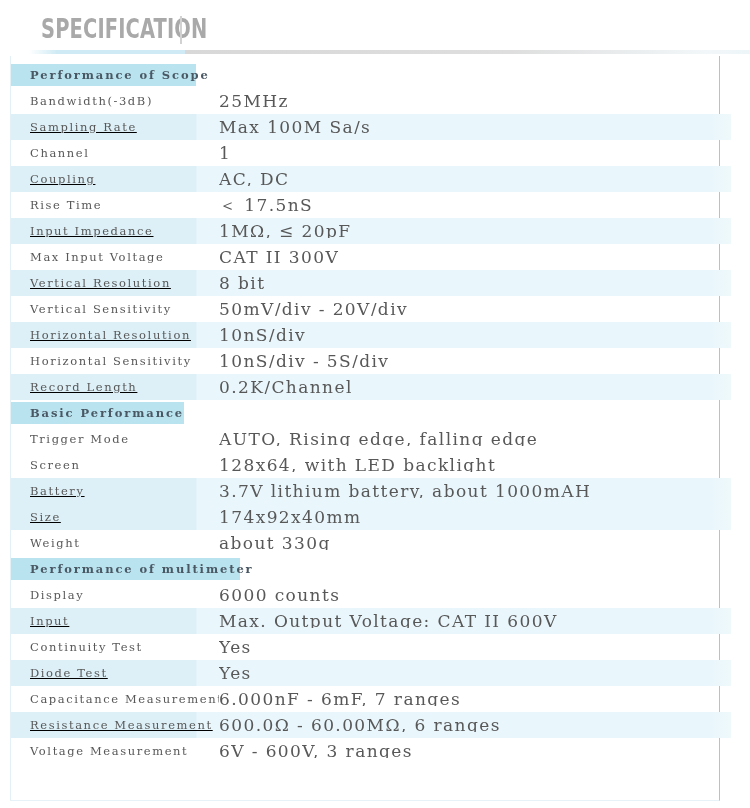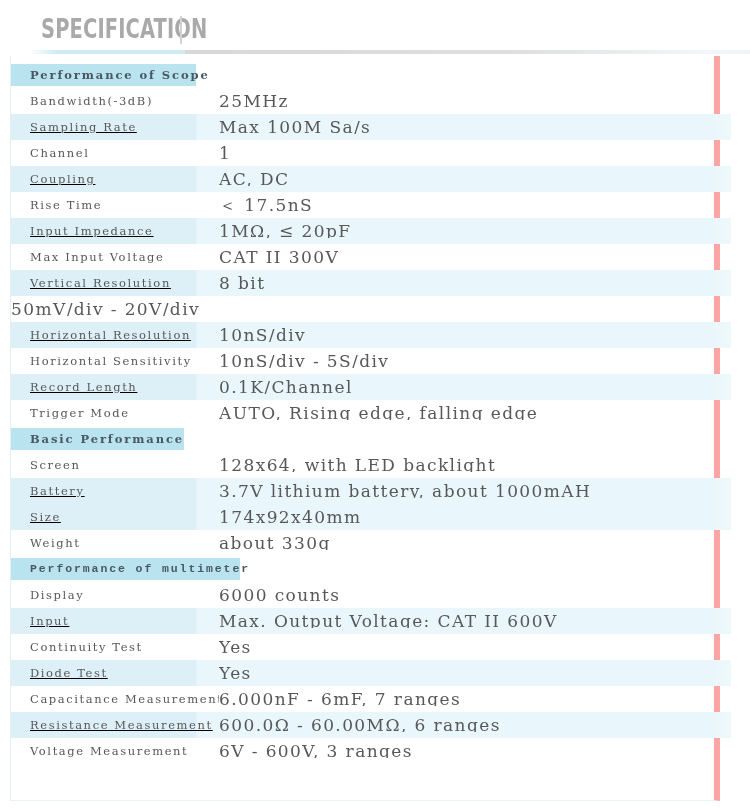--- a/index.html
+++ b/index.html
@@ -74,21 +74,21 @@
   }
 
   
   .spec-frame {
     position: absolute;
     left: 10px;
     top: 56px;
     width: 710px;
     height: 745px;
     border-left: 1px solid #e3f1f6;
-    border-right: 6px solid #fca5a5;
+    border-right: 1px solid #fca5a5;
     border-bottom: 1px solid #e6f2f7;
   }
 
   .spec-table {
     position: relative;
     width: 731px;
     padding-top: 6px;
   }
 
   
@@ -145,21 +145,21 @@
     padding-right: 14px;
     font-size: 11.5px;
     font-weight: bold;
     letter-spacing: 1.9px;
     color: #4a5864;
     white-space: nowrap;
   }
 
   .section-chip.w1 { width: 185px; }
   .section-chip.w2 { width: 173px; }
-  .section-chip.w3 { width: 229px; font-family: Liberation Mono, monospace; }
+  .section-chip.w3 { width: 229px; }
 </style>
 </head>
 <body>
 
 <div id="page">
 
   <div class="header">
     <div class="header-title">SPECIFICATION</div>
     <div class="header-sep"></div>
     <div class="header-rule">
@@ -199,41 +199,42 @@
         </div>
         <div class="row">
           <div class="cell-label">Max Input Voltage</div>
           <div class="cell-value">CAT II 300V</div>
         </div>
         <div class="row striped">
           <div class="cell-label">Vertical Resolution</div>
           <div class="cell-value">8 bit</div>
         </div>
         <div class="row">
+          <div class="cell-label">Vertical Sensitivity</div>
           <div class="cell-value">50mV/div - 20V/div</div>
         </div>
         <div class="row striped">
           <div class="cell-label">Horizontal Resolution</div>
           <div class="cell-value">10nS/div</div>
         </div>
         <div class="row">
           <div class="cell-label">Horizontal Sensitivity</div>
           <div class="cell-value">10nS/div - 5S/div</div>
         </div>
         <div class="row striped">
           <div class="cell-label">Record Length</div>
-          <div class="cell-value">0.1K/Channel</div>
+          <div class="cell-value">0.2K/Channel</div>
+        </div>
+        <div class="row section">
+          <div class="section-chip w2">Basic Performance</div>
         </div>
         <div class="row">
           <div class="cell-label">Trigger Mode</div>
           <div class="cell-value">AUTO, Rising edge, falling edge</div>
         </div>
-        <div class="row section">
-          <div class="section-chip w2">Basic Performance</div>
-        </div>
         <div class="row">
           <div class="cell-label">Screen</div>
           <div class="cell-value">128x64, with LED backlight</div>
         </div>
         <div class="row striped">
           <div class="cell-label">Battery</div>
           <div class="cell-value">3.7V lithium battery, about 1000mAH</div>
         </div>
         <div class="row striped">
           <div class="cell-label">Size</div>

